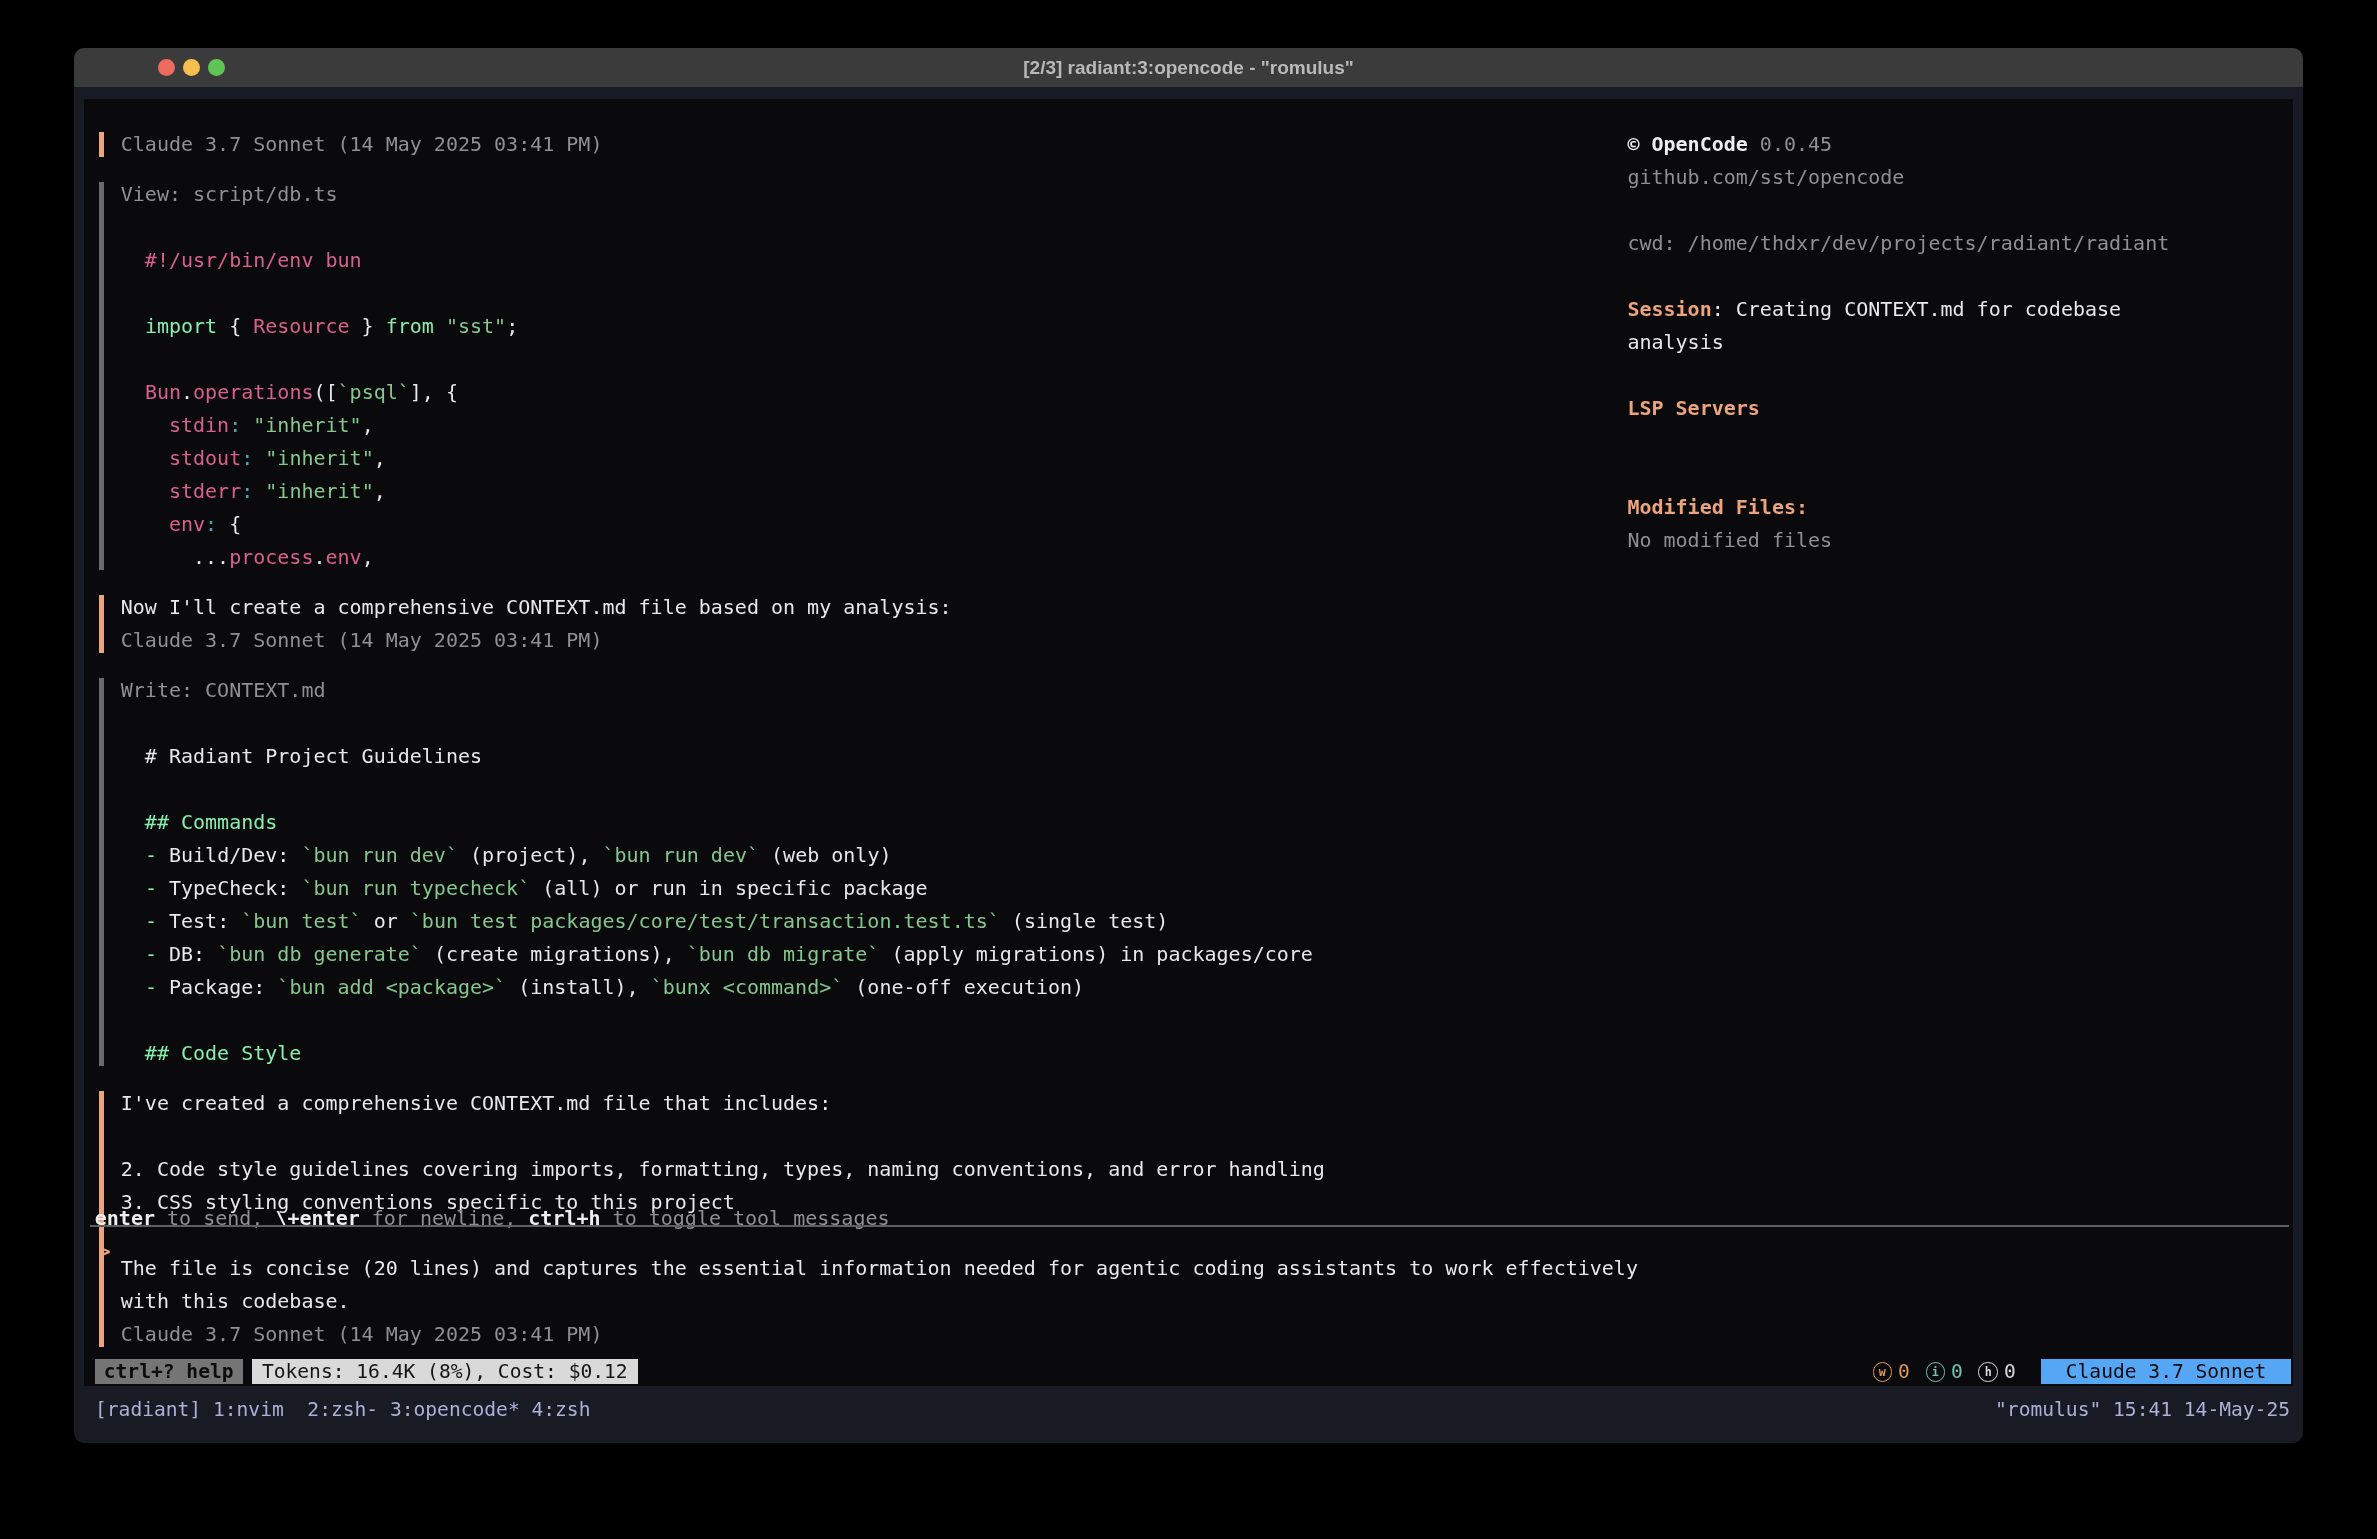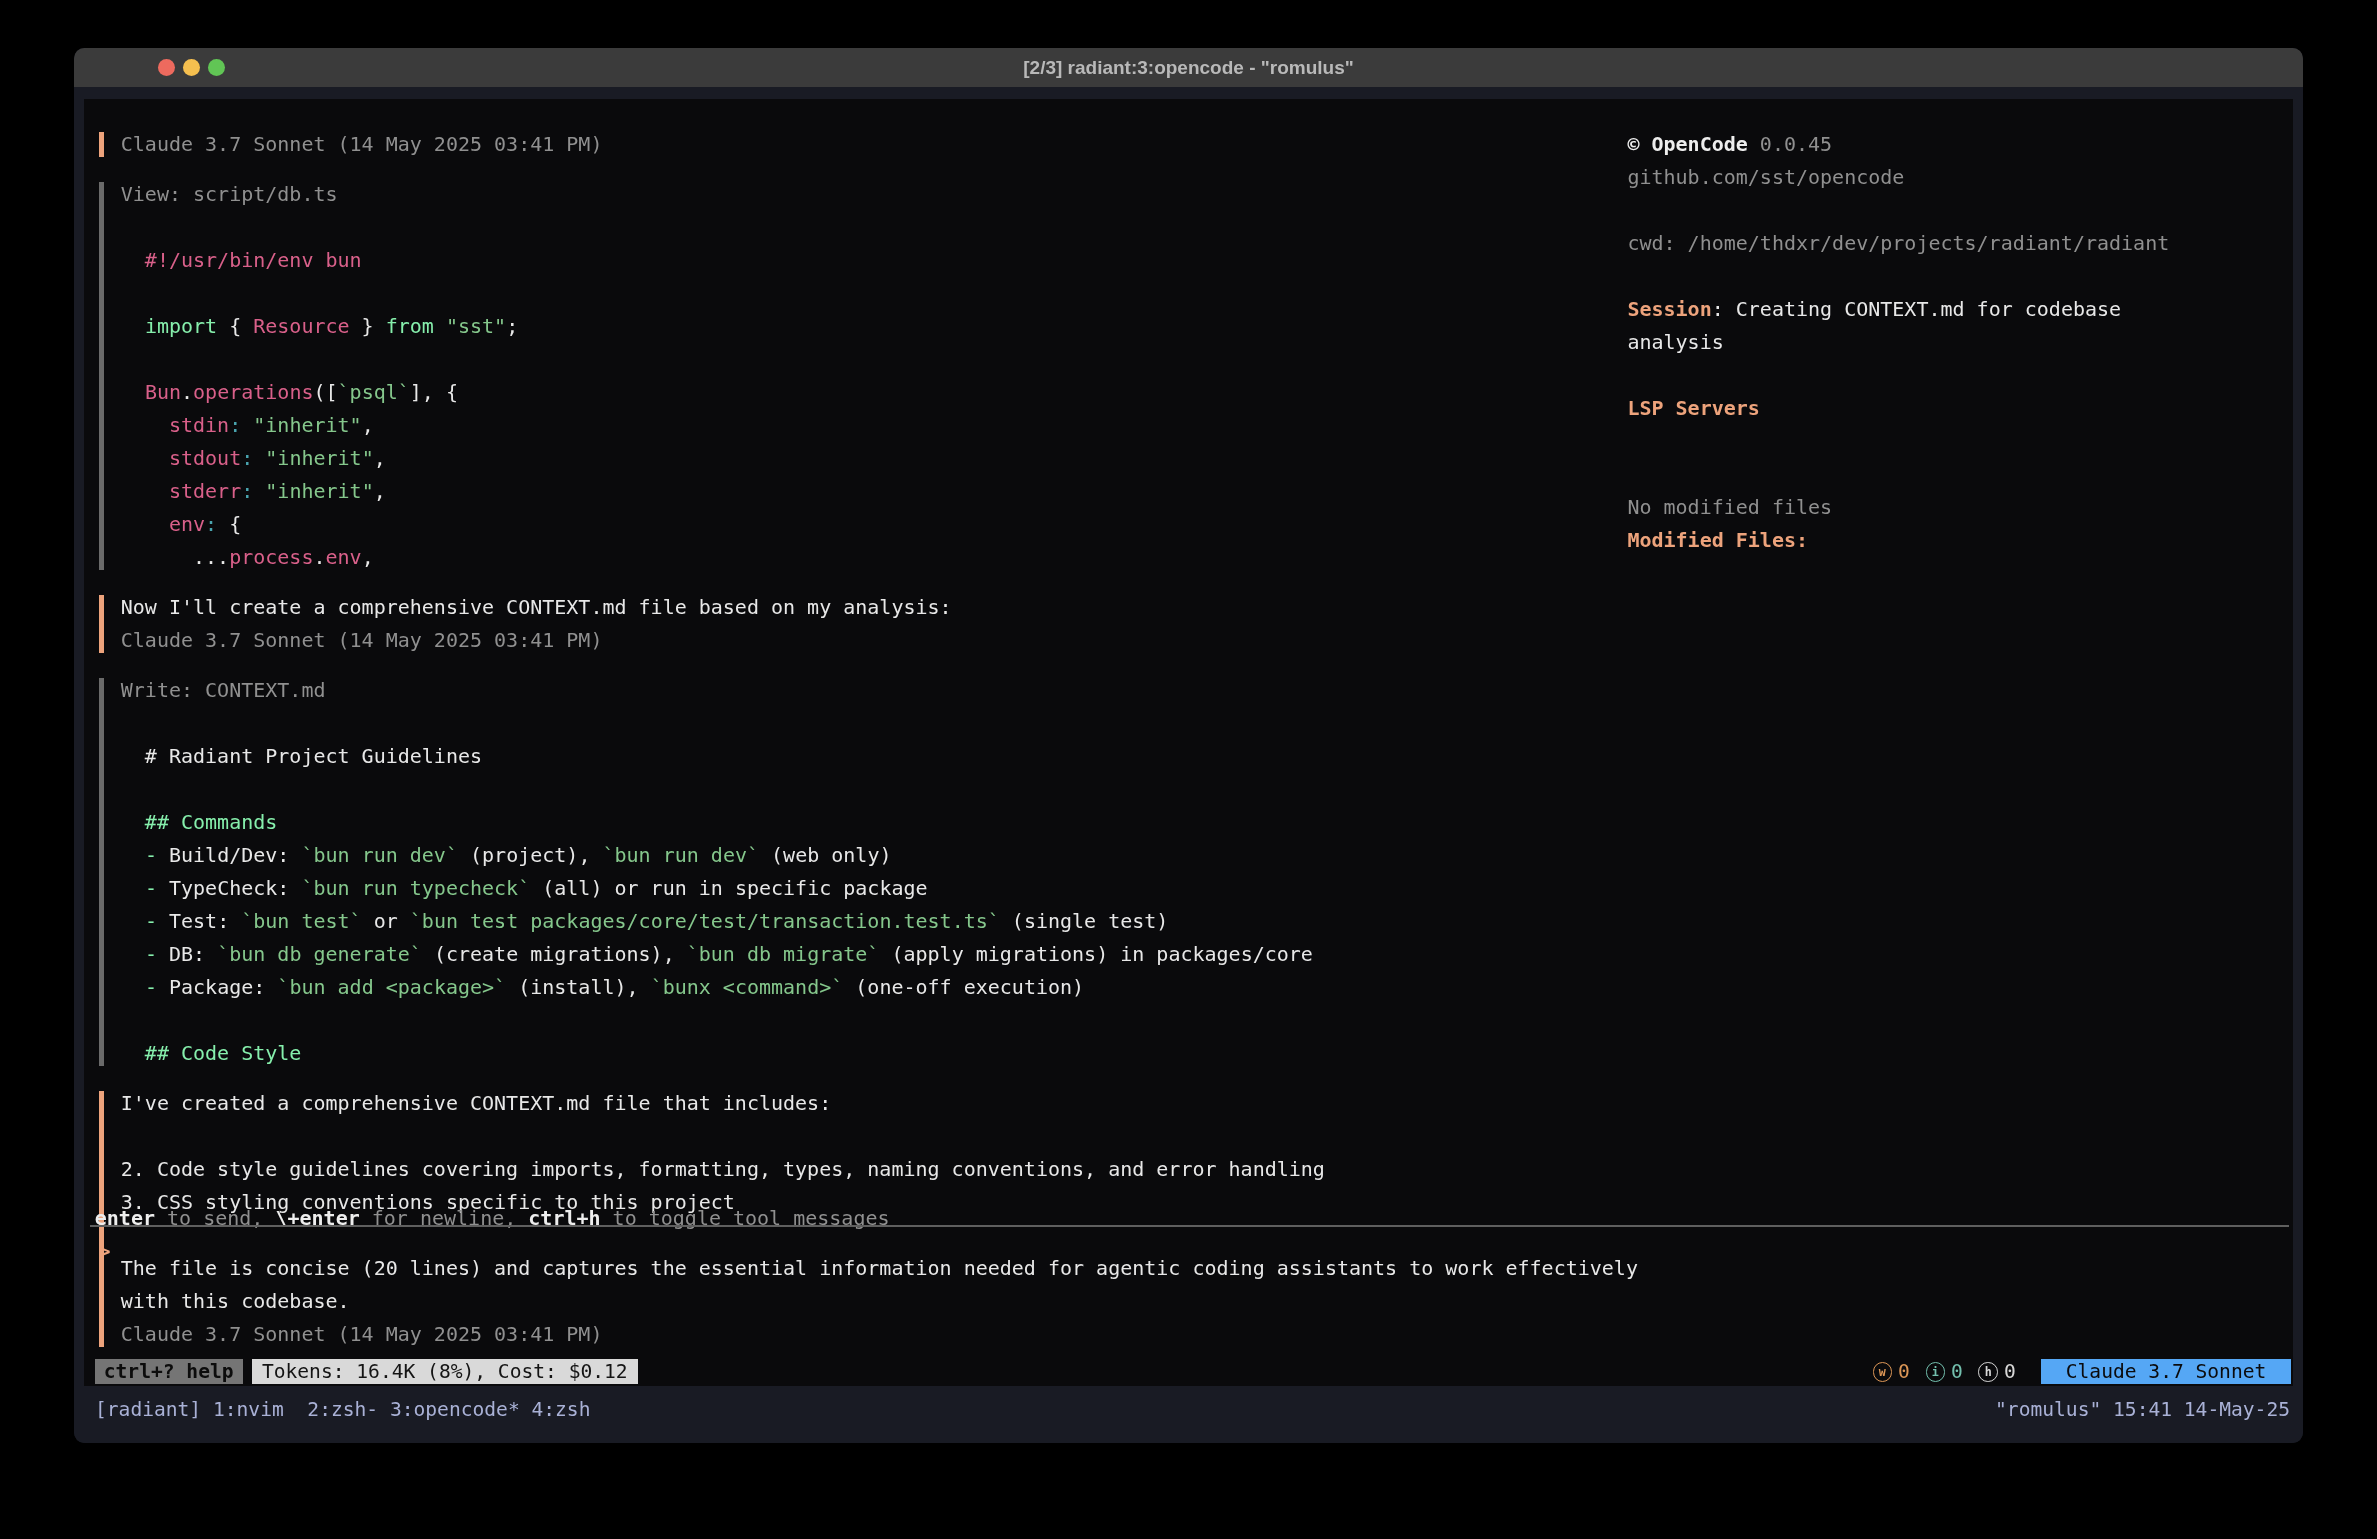--- a/index.html
+++ b/index.html
@@ -134,22 +134,22 @@
           <div class="line"><span class="seg c-gray">github.com/sst/opencode</span></div>
           <div class="line"></div>
           <div class="line"><span class="seg c-gray">cwd: /home/thdxr/dev/projects/radiant/radiant</span></div>
           <div class="line"></div>
           <div class="line"><span class="seg c-orange-bold">Session</span><span class="seg c-white">: Creating CONTEXT.md for codebase</span></div>
           <div class="line"><span class="seg c-white">analysis</span></div>
           <div class="line"></div>
           <div class="line"><span class="seg c-orange-bold">LSP Servers</span></div>
           <div class="line"></div>
           <div class="line"></div>
+          <div class="line"><span class="seg c-orange-bold">Modified Files:</span></div>
           <div class="line"><span class="seg c-gray">No modified files</span></div>
-          <div class="line"><span class="seg c-orange-bold">Modified Files:</span></div>
         </div>
 
       <div class="help-line line"><span class="seg c-white-bold">enter</span><span class="seg c-gray"> to send, </span><span class="seg c-white-bold">\+enter</span><span class="seg c-gray"> for newline, </span><span class="seg c-white-bold">ctrl+h</span><span class="seg c-gray"> to toggle tool messages</span></div>
       <div class="separator"></div>
       <div class="prompt-row">
         <span class="prompt-char">&gt;</span>
       </div>
 
       <div class="status-row">
         <div class="status-left">

